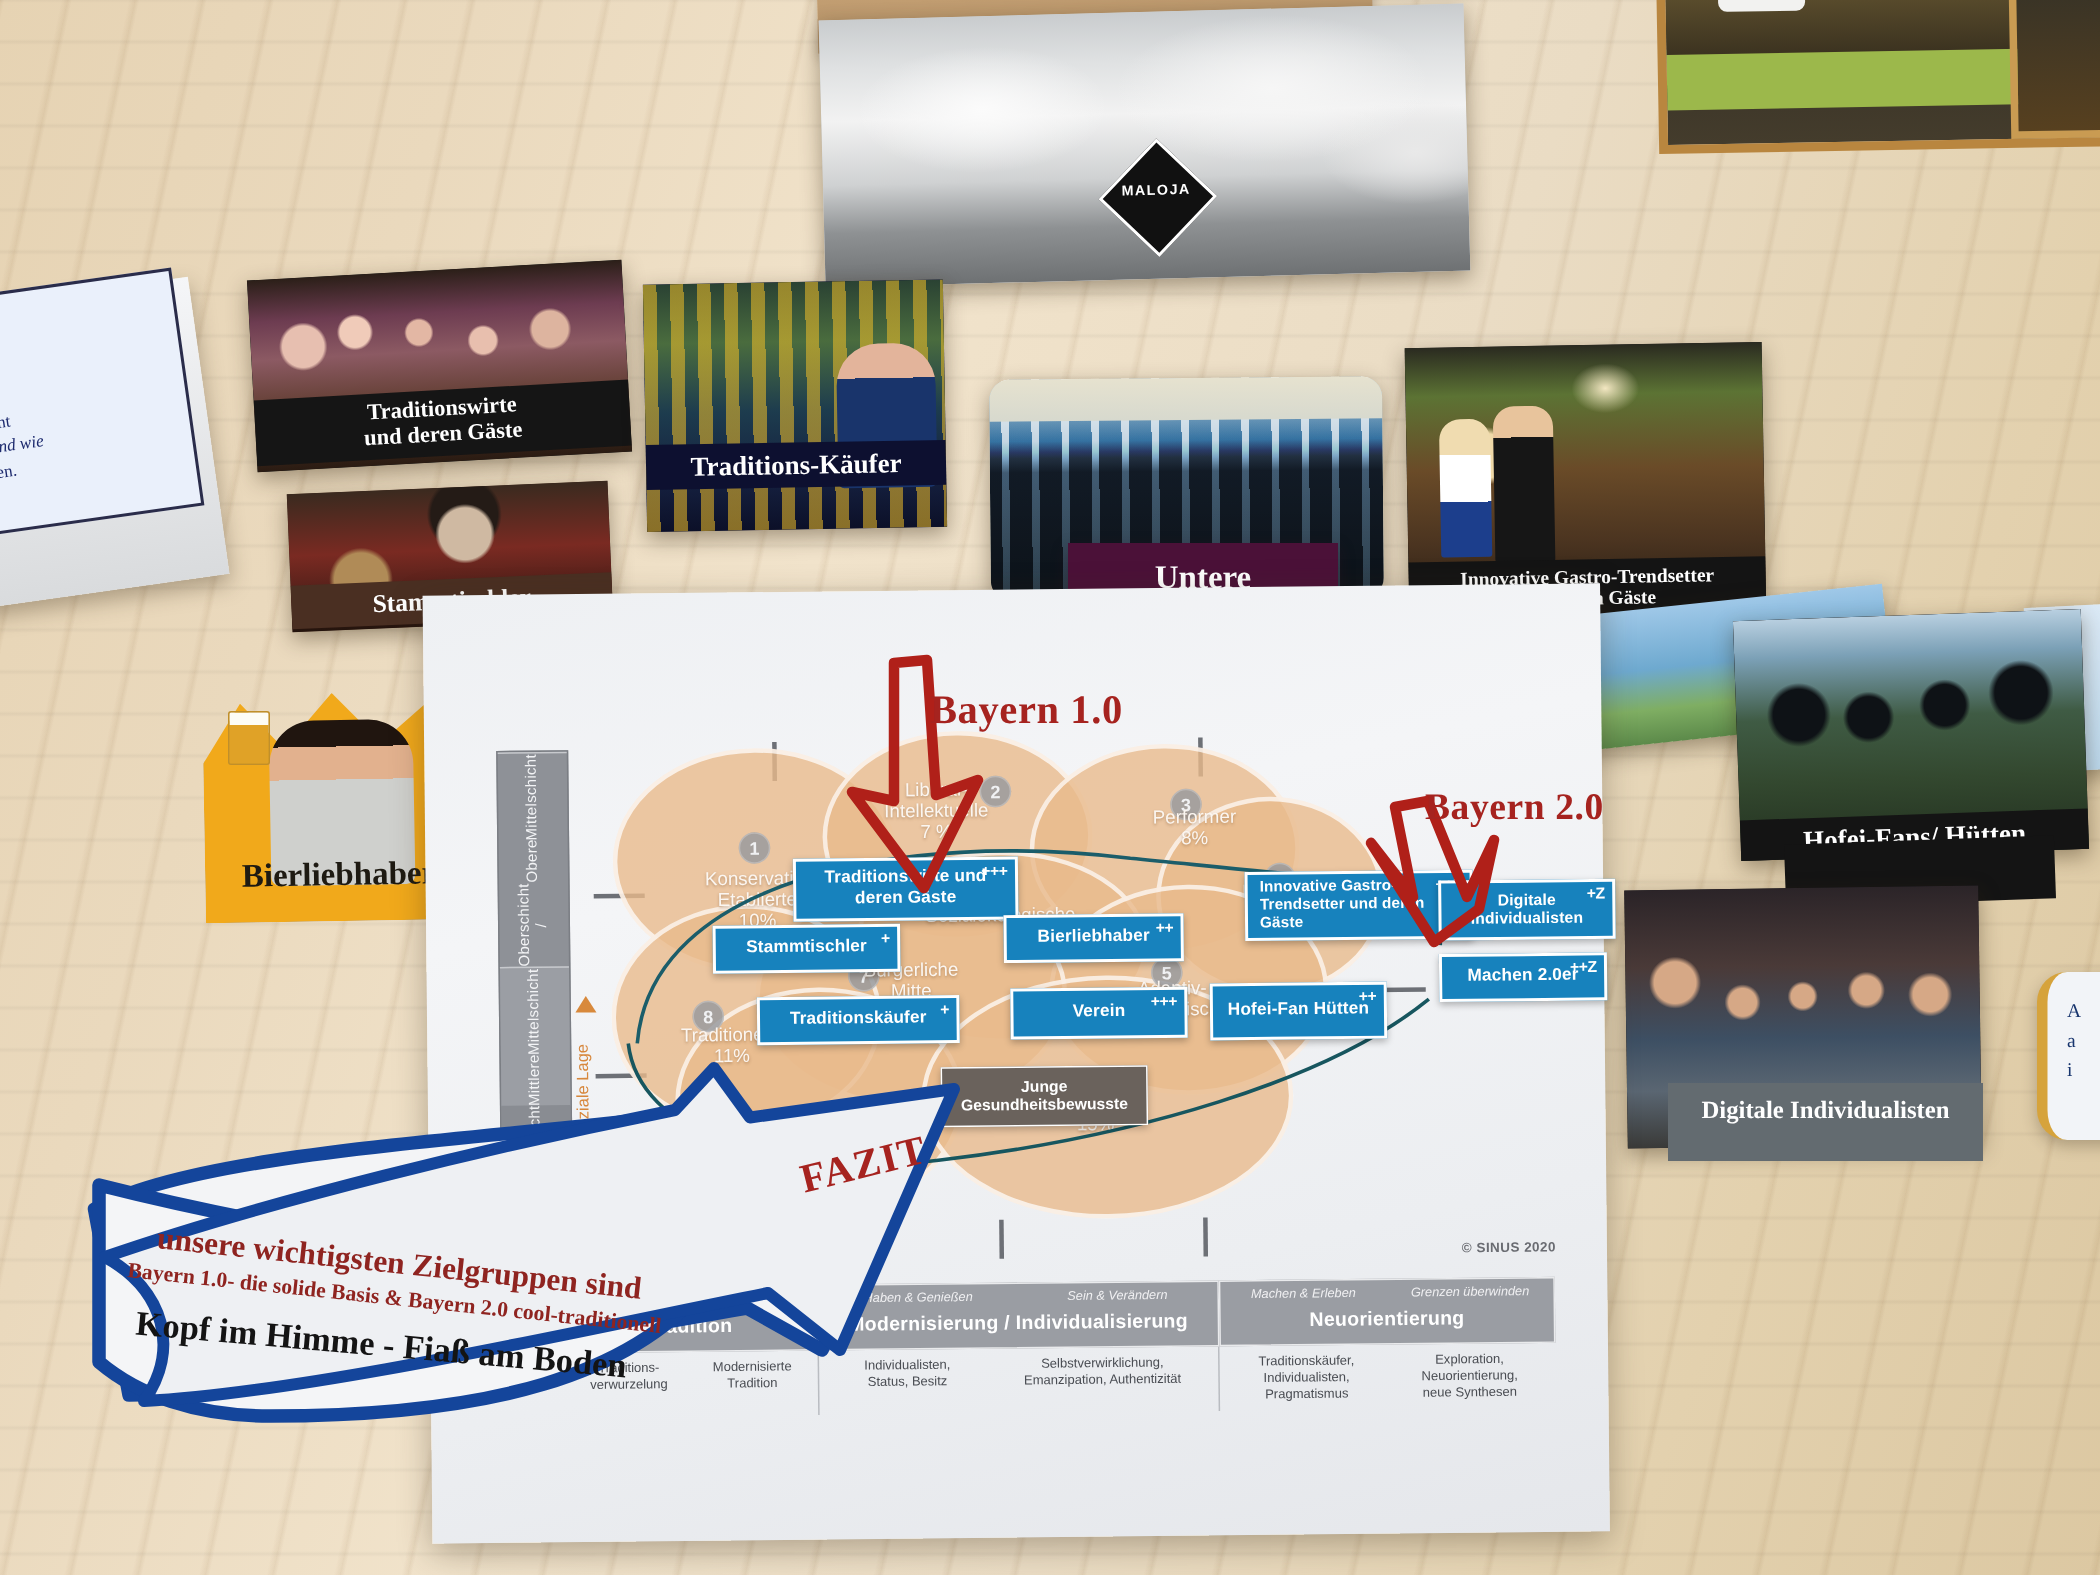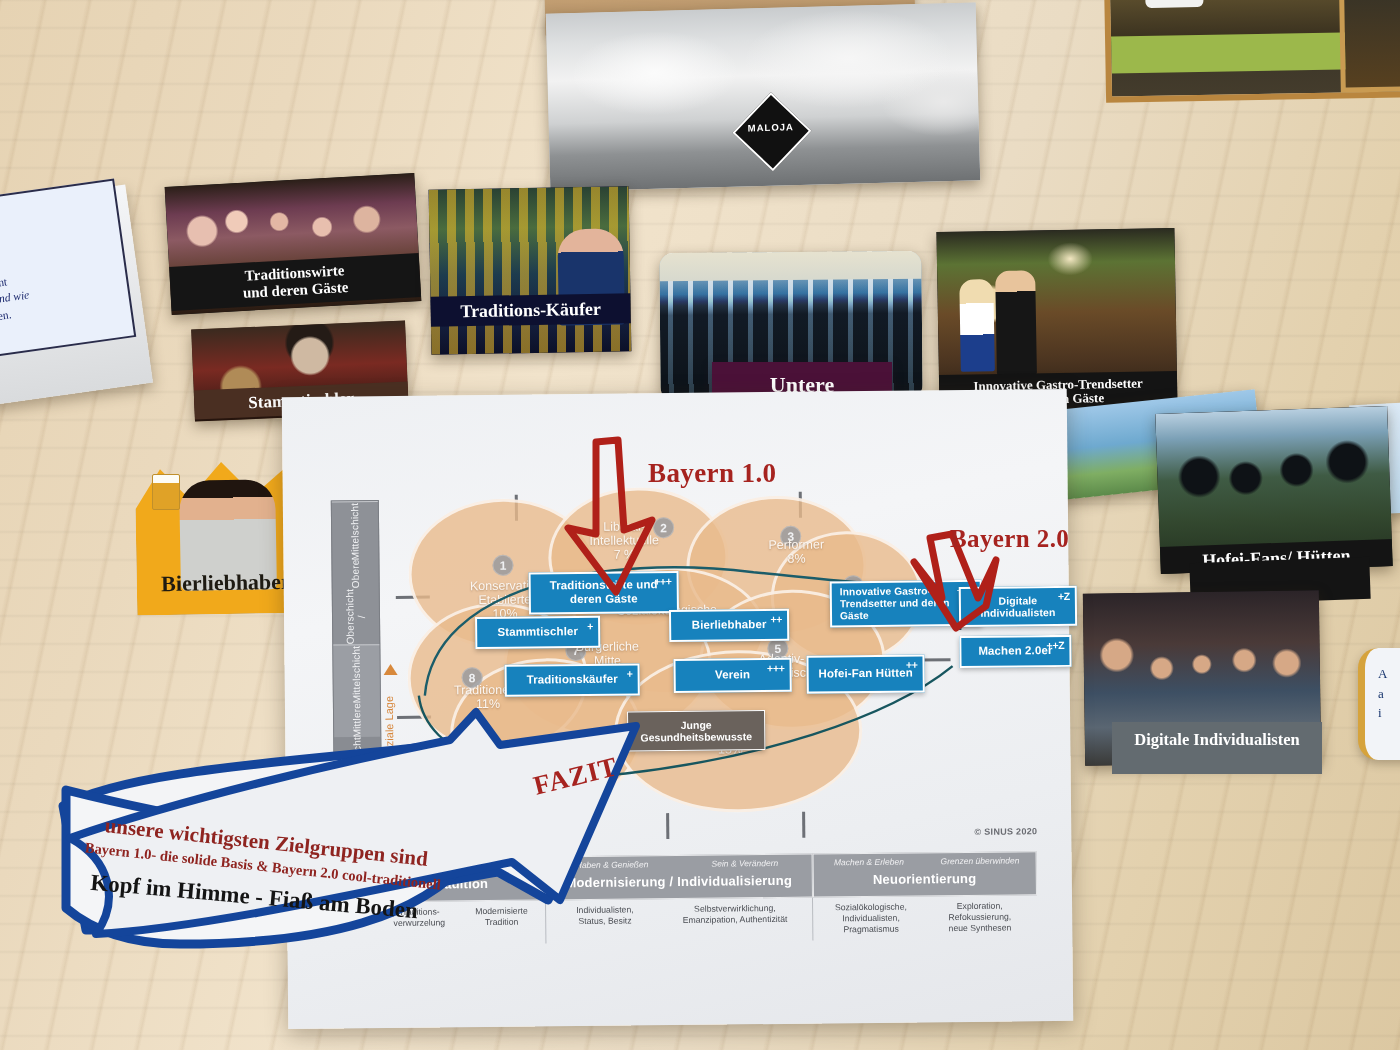--- a/index.html
+++ b/index.html
@@ -69,21 +69,21 @@
   .gcell .sub{display:flex;height:18px;}
   .gcell .sub span{flex:1;font-size:8.5px;font-style:italic;text-align:center;padding-top:3px;color:#f0f0f2;}
   .gcell .main{text-align:center;font-size:13px;font-weight:bold;letter-spacing:.2px;}
   .grow2{display:flex;}
   .g2cell{box-sizing:border-box;font-size:8.7px;color:#4a4d53;text-align:center;line-height:1.28;padding:5px 3px;
      border-right:1px solid #b9bcc1;display:flex;}
   .g2cell span{flex:1;}
 
   
   .hw{position:absolute;color:#a6231f;font-family:"Liberation Serif",serif;font-weight:bold;}
-  #bayern10{left:648px;top:458px;font-size:27px;letter-spacing:.4px;}
+  #bayern10{left:620px;top:458px;font-size:27px;letter-spacing:.4px;}
   #bayern20{left:950px;top:525px;font-size:25px;letter-spacing:.4px;}
   #fazit{left:533px;top:761px;font-size:27px;transform:rotate(-14deg);letter-spacing:1px;}
 
   
   .card{position:absolute;box-shadow:0 5px 14px rgba(55,40,20,.42);overflow:hidden;}
   .cap{position:absolute;left:0;right:0;bottom:0;color:#fff;text-align:center;
      font-family:"Liberation Serif",serif;font-weight:bold;line-height:1.12;padding:5px 4px;}
   .ph{position:absolute;inset:0;}
 
   
@@ -426,27 +426,27 @@
           <span>Individualisten,</span><br>
           <span>Status, Besitz</span>
         </span>
         <span style="flex:1.35;">
           <span>Selbstverwirklichung,</span><br>
           <span>Emanzipation, Authentizität</span>
         </span>
       </div>
       <div class="g2cell" style="flex:2.05;border-right:none;">
         <span>
-          <span>Sozialökologische,</span><br>
+          <span>Traditionskäufer,</span><br>
           <span>Individualisten,</span><br>
           <span>Pragmatismus</span>
         </span>
         <span>
           <span>Exploration,</span><br>
-          <span>Refokussierung,</span><br>
+          <span>Neuorientierung,</span><br>
           <span>neue Synthesen</span>
         </span>
       </div>
     </div>
   </div>
 </div>
 
 <svg class="abs" style="left:0;top:0;width:1400px;height:1050px;pointer-events:none;">
 
   <path d="M596,442 L618,440 L624,530 L652,520 L616,592 L568,528 L596,534 Z" fill="none" stroke="#b02019" stroke-width="7" stroke-linejoin="round"></path>

